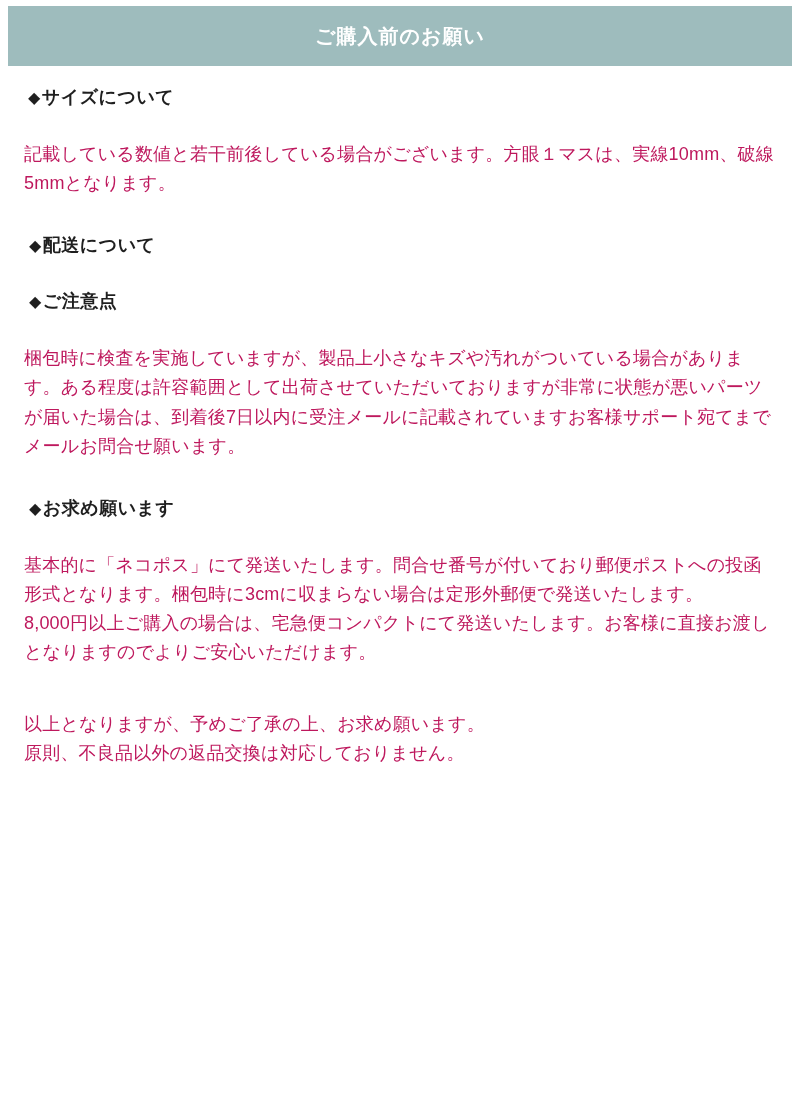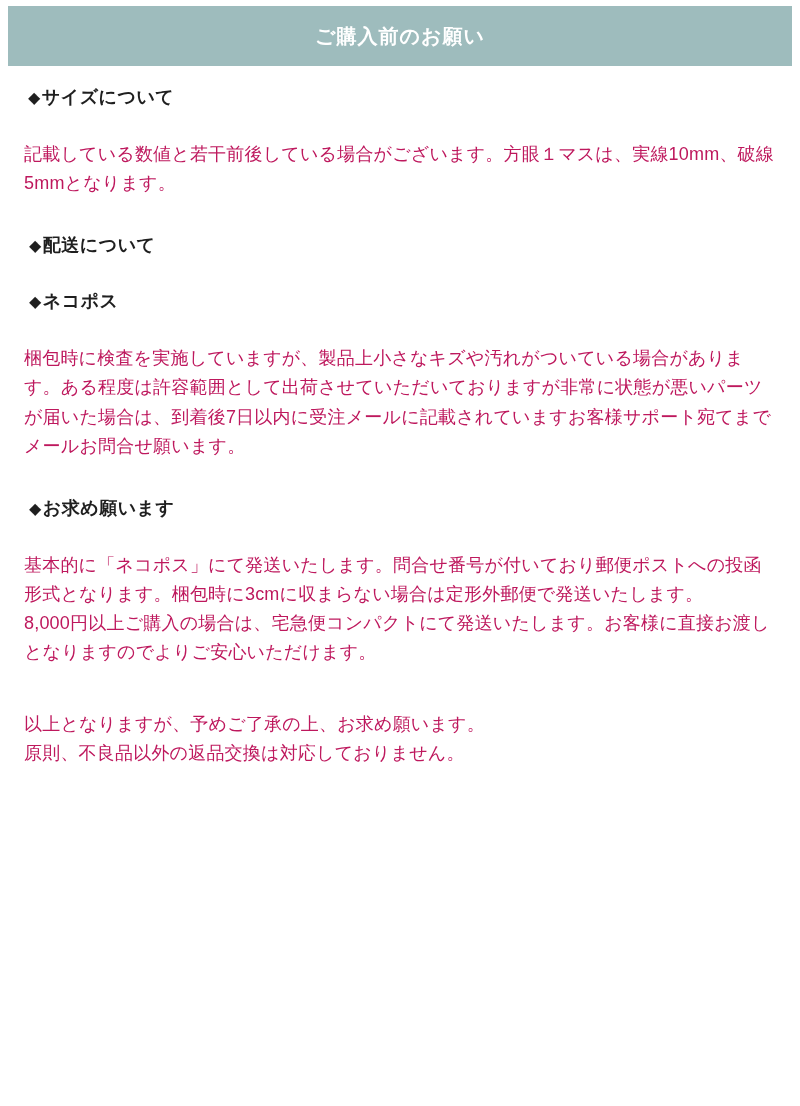--- a/index.html
+++ b/index.html
@@ -78,21 +78,21 @@
   </section>
 
   <section class="section">
     <h2><span class="bullet">◆</span><span class="heading-label">配送について</span></h2>
   </section>
 
   <section class="section">
   </section>
 
   <section class="section">
-    <h2><span class="bullet">◆</span><span class="heading-label">ネコポス</span></h2>
+    <h2><span class="bullet">◆</span><span class="heading-label">ご注意点</span></h2>
     <p class="body">梱包時に検査を実施していますが、製品上小さなキズや汚れがついている場合があります。ある程度は許容範囲として出荷させていただいておりますが非常に状態が悪いパーツが届いた場合は、到着後7日以内に受注メールに記載されていますお客様サポート宛てまでメールお問合せ願います。</p>
   </section>
 
 
   <section class="section">
     <h2><span class="bullet">◆</span><span class="heading-label">お求め願います</span></h2>
     <p class="body">基本的に「ネコポス」にて発送いたします。問合せ番号が付いており郵便ポストへの投函形式となります。梱包時に3cmに収まらない場合は定形外郵便で発送いたします。
 8,000円以上ご購入の場合は、宅急便コンパクトにて発送いたします。お客様に直接お渡しとなりますのでよりご安心いただけます。</p>
   </section>
 </main>

